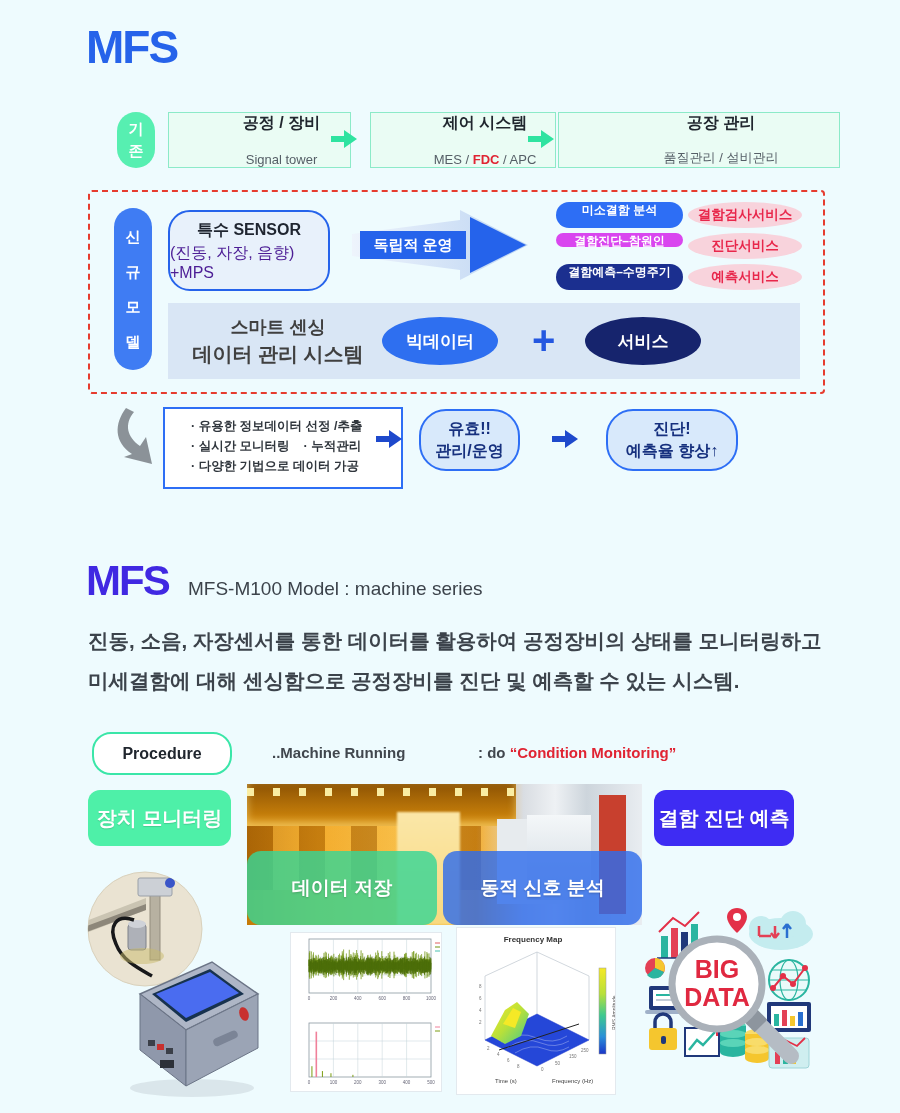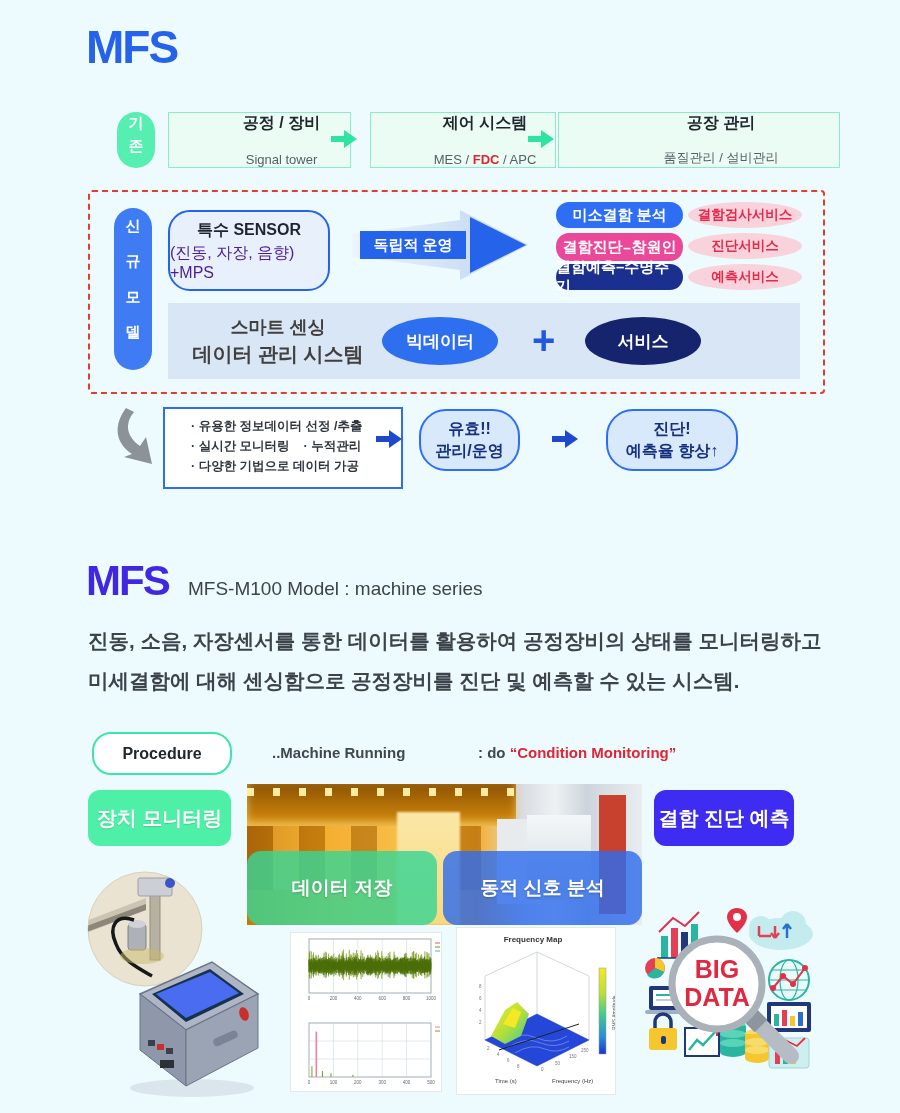--- a/index.html
+++ b/index.html
@@ -7,38 +7,38 @@
   .canvas{position:relative;width:900px;height:1113px;background:#eefbfe;overflow:hidden;margin:0 auto;}
   .abs{position:absolute;}
 
   
   .logo{font-weight:900;color:#2663ea;font-size:46px;letter-spacing:-2px;line-height:1;}
   .logo2{color:#4028e2;font-size:42px;}
   .tagline{color:#4a5158;font-size:17px;}
 
   
   .vpill{background:#57efb1;border-radius:19px;color:#fff;font-weight:800;
-         display:flex;align-items:flex-start;justify-content:center;text-align:center;}
+         display:flex;align-items:center;justify-content:center;text-align:center;}
   .vpill span{width:1em;word-break:break-all;line-height:1.5;font-size:15px;}
   .mintbox{background:#eafcf4;border:1px solid #8ceac8;display:flex;flex-direction:column;
            align-items:center;justify-content:space-between;gap:2px;padding-left:44px;}
   .mintbox .t{font-size:16px;font-weight:800;color:#20262e;}
   .mintbox .s{font-size:13px;color:#555e66;}
   .red{color:#e02433;font-weight:700;}
 
   
   .dashed{border:2px dashed #e63b2e;border-radius:4px;}
   .bluepill-v{background:#3f7cf3;}
   .bluepill-v span{line-height:2.35;}
   .sensorbox{background:#e8f1fb;border:2px solid #2563eb;border-radius:22px;display:flex;
              flex-direction:column;align-items:center;justify-content:center;gap:2px;}
   .sensorbox .t{font-size:16px;font-weight:800;color:#1f2530;}
   .sensorbox .s{font-size:16px;color:#4c1d95;}
-  .funcpill{border-radius:13px;color:#fff;font-weight:700;font-size:15px;display:flex;
-            align-items:center;justify-content:center;}
+  .funcpill{border-radius:13px;color:#fff;font-weight:700;font-size:12px;display:flex;
+            align-items:flex-start;justify-content:center;}
   .svc{background:#f8d3dc;border-radius:50%;color:#e8274b;font-weight:800;font-size:13.5px;
        display:flex;align-items:center;justify-content:center;}
   .band{background:#d9e6f5;}
   .smart{color:#404040;font-weight:800;text-align:center;line-height:1.4;}
   .smart .l1{font-size:18px;}
   .smart .l2{font-size:20px;}
   .bubble{border-radius:50%;color:#fff;font-weight:800;font-size:17px;display:flex;
           align-items:center;justify-content:center;}
   .plus{color:#2457e0;font-weight:900;font-size:40px;line-height:1;}
 
@@ -134,21 +134,21 @@
     </defs>
     <polygon points="0,26 108,12 108,2 176,37 108,72 108,62 0,48" fill="url(#flowg)"></polygon>
     <polygon points="118,9 174,37 118,65" fill="#2563eb"></polygon>
     <rect x="8" y="23" width="106" height="28" fill="#2563eb"></rect>
     <text x="61" y="42" text-anchor="middle" font-size="15" font-weight="bold" fill="#fff">독립적 운영</text>
   </svg>
 
   <div class="abs funcpill" style="left:556px;top:202px;width:127px;height:26px;background:#2d6ef5;">
     <span>미소결함 분석</span>
   </div>
-  <div class="abs funcpill" style="left:556px;top:233px;width:127px;height:28px;background:#ec4899;font-family:Liberation Mono, monospace;">
+  <div class="abs funcpill" style="left:556px;top:233px;width:127px;height:14px;background:#d946ef;">
     <span>결함진단–참원인</span>
   </div>
   <div class="abs funcpill" style="left:556px;top:264px;width:127px;height:26px;background:#1b2f8f;">
     <span>결함예측–수명주기</span>
   </div>
   <div class="abs svc" style="left:688px;top:202px;width:114px;height:26px;">
     <span>결함검사서비스</span>
   </div>
   <div class="abs svc" style="left:688px;top:233px;width:114px;height:26px;">
     <span>진단서비스</span>

